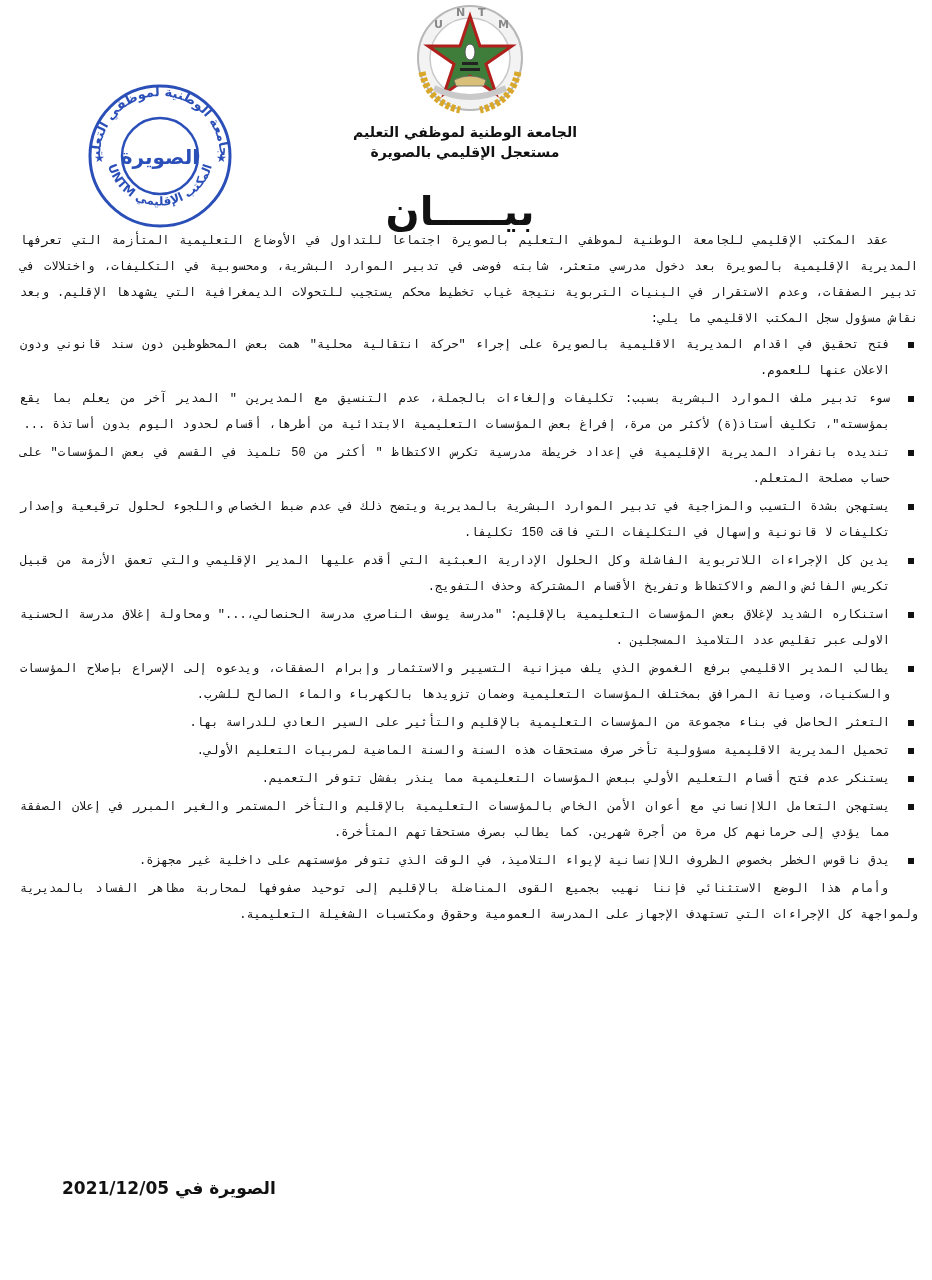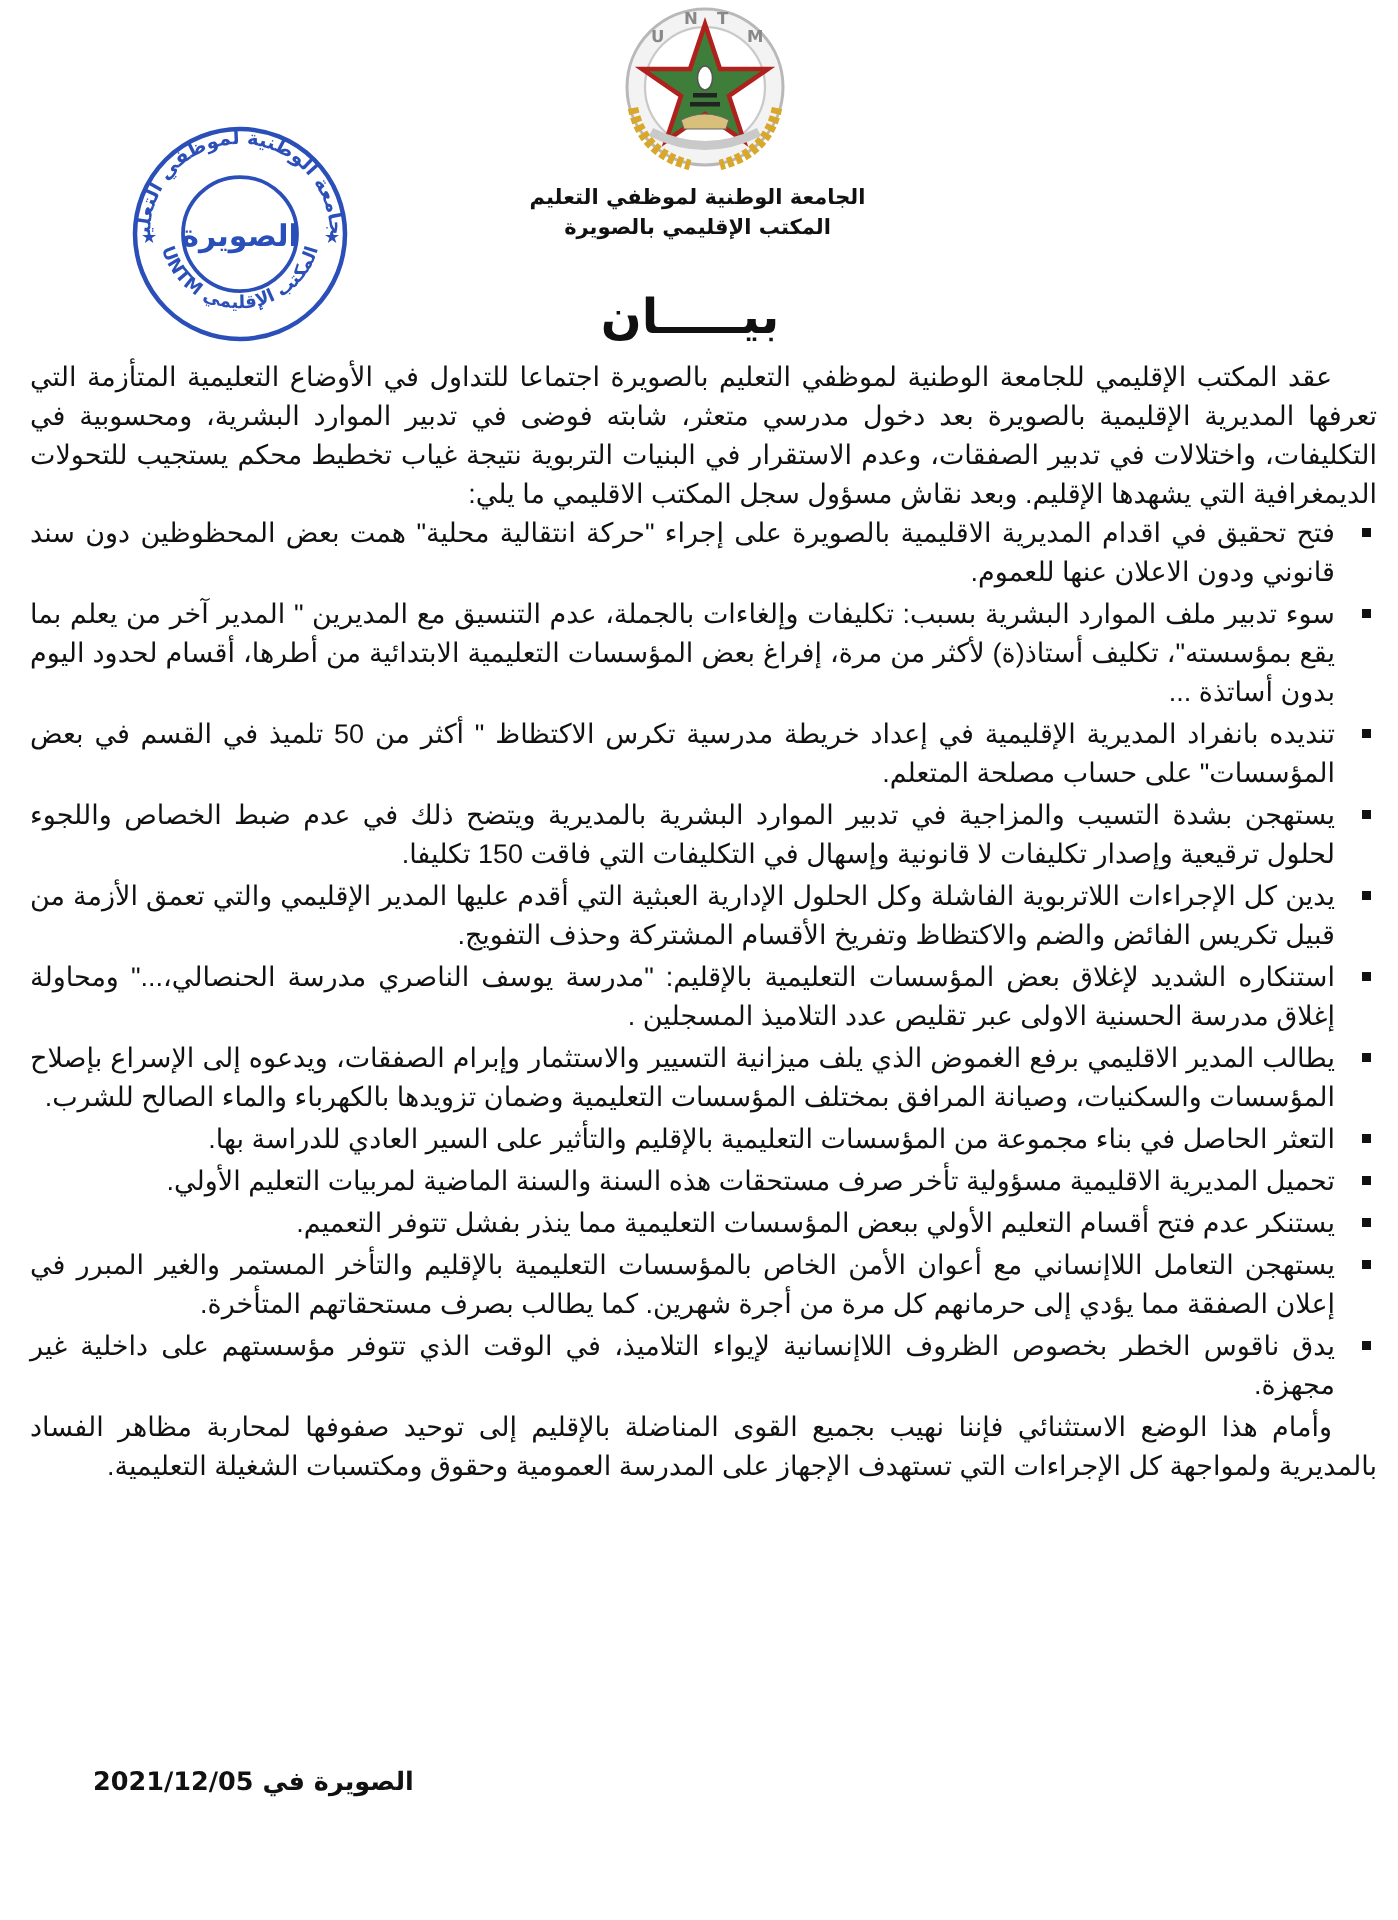--- a/index.html
+++ b/index.html
@@ -12,26 +12,26 @@
   }
   .org {
     position: absolute; left: 330px; top: 122px; width: 270px;
     text-align: center; direction: rtl; font-weight: bold; font-size: 14px; line-height: 20px;
   }
   .stamp {
     position: absolute; left: 80px; top: 82px; width: 160px; height: 148px;
   }
   .title {
     position: absolute; left: 370px; top: 186px; width: 180px; text-align: center;
-    direction: rtl; font-weight: bold; font-size: 32px; line-height: 50px; letter-spacing: 6px;
+    direction: rtl; font-weight: bold; font-size: 40px; line-height: 50px; letter-spacing: 6px;
   }
   .content {
-    position: absolute; left: 20px; top: 238px; width: 898px;
-    direction: rtl; text-align: justify; font-size: 18px; line-height: 26px;
-    font-family: Liberation Sans, sans-serif;
+    position: absolute; left: 20px; top: 228px; width: 898px;
+    direction: rtl; text-align: justify; font-size: 12px; line-height: 26px;
+    font-family: Liberation Mono, monospace;
   }
   .content p { margin: 0; text-indent: 30px; }
   .content ul { margin: 0; padding: 0 28px 0 0; list-style: none; }
   .content li { position: relative; margin: 0 0 2px 0; }
   .content li .bullet {
     position: absolute; right: -24px; top: 10px; width: 6px; height: 6px; background: #111;
   }
   .date {
     position: absolute; left: 62px; top: 1176px; direction: rtl;
     font-weight: bold; font-size: 17px; line-height: 24px;
@@ -54,21 +54,21 @@
     <rect x="56" y="66" width="20" height="3" fill="#222"></rect>
     <path d="M50 78 Q66 70 82 78 L80 84 L52 84 Z" fill="#d8c07a" stroke="#666" stroke-width="0.8"></path>
     <path d="M18 70 Q24 100 56 108" fill="none" stroke="#d9a72a" stroke-width="7" stroke-dasharray="4 2"></path>
     <path d="M114 70 Q108 100 76 108" fill="none" stroke="#d9a72a" stroke-width="7" stroke-dasharray="4 2"></path>
     <path d="M30 86 Q66 104 102 86" fill="none" stroke="#c9c9c9" stroke-width="6"></path>
   </svg>
 </div>
 
 <div class="org">
   <div>الجامعة الوطنية لموظفي التعليم</div>
-  <div>المكتب الإقليمي بالصويرة</div>
+  <div>مستعجل الإقليمي بالصويرة</div>
 </div>
 
 <div class="stamp">
   <svg width="160" height="148" viewBox="0 0 160 148">
     <defs>
       <path id="arcTop" d="M20 74 A60 60 0 0 1 140 74"></path>
       <path id="arcBot" d="M28 84 A54 54 0 0 0 132 84"></path>
     </defs>
     <circle cx="80" cy="74" r="70" fill="none" stroke="#2b4fb8" stroke-width="3"></circle>
     <circle cx="80" cy="74" r="38" fill="none" stroke="#2b4fb8" stroke-width="2.5"></circle>

